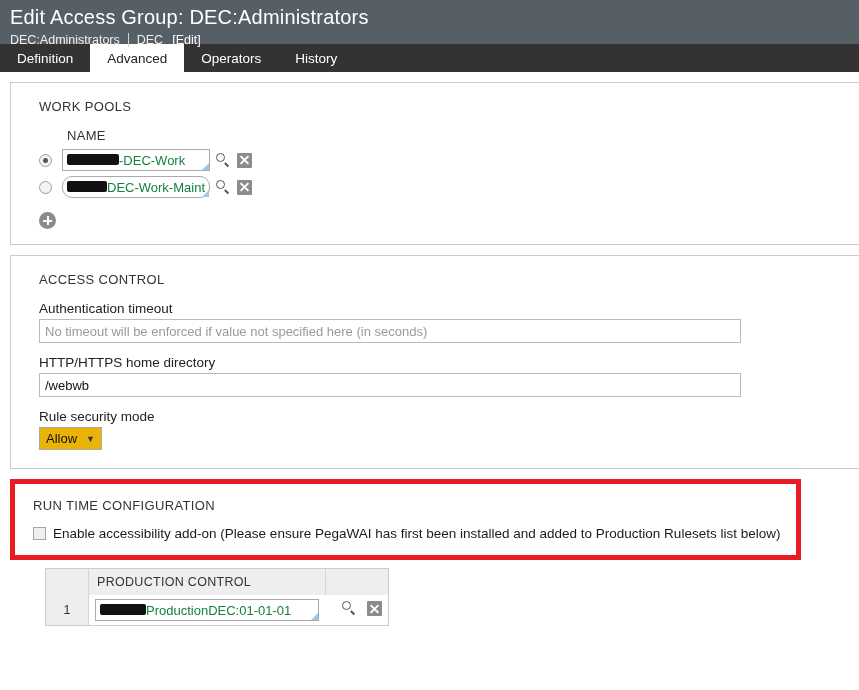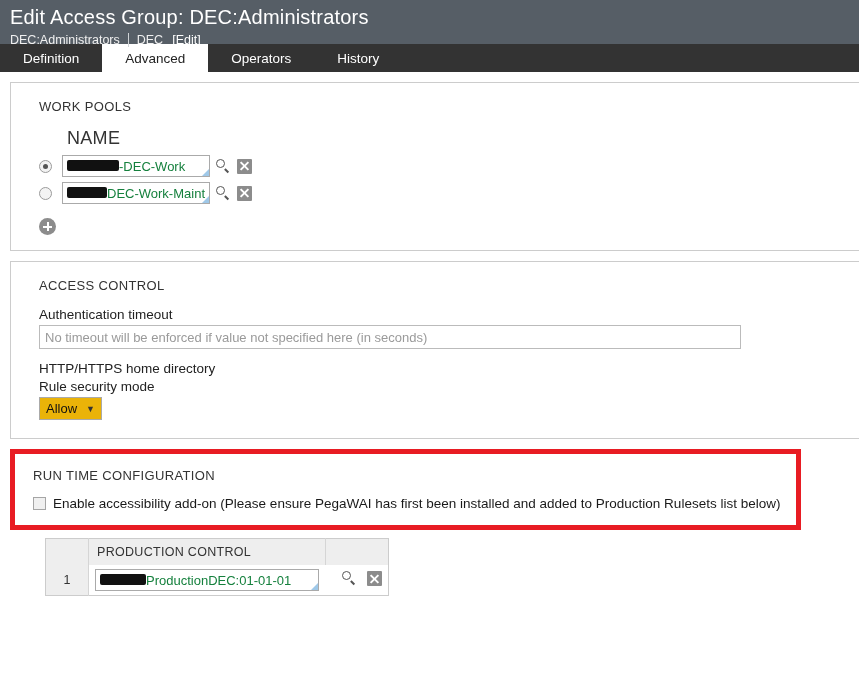--- a/index.html
+++ b/index.html
@@ -59,21 +59,21 @@
     background: #333333;
     height: 28px;
     display: flex;
     align-items: stretch;
   }
   .tab {
     color: #ffffff;
     font-size: 13.5px;
     display: flex;
     align-items: center;
-    padding: 0 23px;
+    padding: 0 17px;
     cursor: pointer;
     white-space: nowrap;
   }
   .tab.active {
     background: #ffffff;
     color: #222222;
   }
 
   
   .content {
@@ -93,21 +93,21 @@
 
   .section-title {
     font-size: 13px;
     color: #333333;
     letter-spacing: 0.35px;
     margin-bottom: 14px;
   }
 
   
   .col-label {
-    font-size: 18px;
+    font-size: 13px;
     color: #333333;
     letter-spacing: 0.3px;
     margin-left: 28px;
     margin-bottom: 6px;
   }
   .wp-row {
     display: flex;
     align-items: center;
     margin-bottom: 5px;
   }
@@ -380,21 +380,21 @@
           <span class="mag"></span>
         </span>
       <span class="icon-btn">
           <span class="del"></span>
         </span>
     </div>
 
     <div class="wp-row">
       <span class="radio"></span>
       <span class="txt-wrap">
-        <span class="txt wp-name" style="display:inline-flex;align-items:center;overflow:hidden;white-space:nowrap;">
+        <span class="txt wp-name" style="display:inline-flex;align-items:center;overflow:hidden;white-space:nowrap;border-radius:10px;">
           <span class="redacted" style="width:58px;"></span>
             <span>DEC-Work-Maint</span>
         </span>
       </span>
       <span class="icon-btn">
           <span class="mag"></span>
         </span>
       <span class="icon-btn">
           <span class="del"></span>
         </span>
@@ -403,20 +403,21 @@
     <div class="plus"></div>
   </div>
 
   <div class="panel p-access">
     <div class="section-title">ACCESS CONTROL</div>
 
     <div class="field-label">Authentication timeout</div>
     <input class="wide-input" type="text" placeholder="No timeout will be enforced if value not specified here (in seconds)" style="">
 
     <div class="field-label">HTTP/HTTPS home directory</div>
+    <input class="wide-input" type="text" value="/webwb" style="">
 
     <div class="field-label">Rule security mode</div>
     <div class="select-wrap">
       <span>Allow</span><span class="caret">▼</span>
     </div>
   </div>
 
   <div class="panel p-runtime">
     <div class="section-title" style="margin-bottom:0;">RUN TIME CONFIGURATION</div>
     <div class="chk-row">

